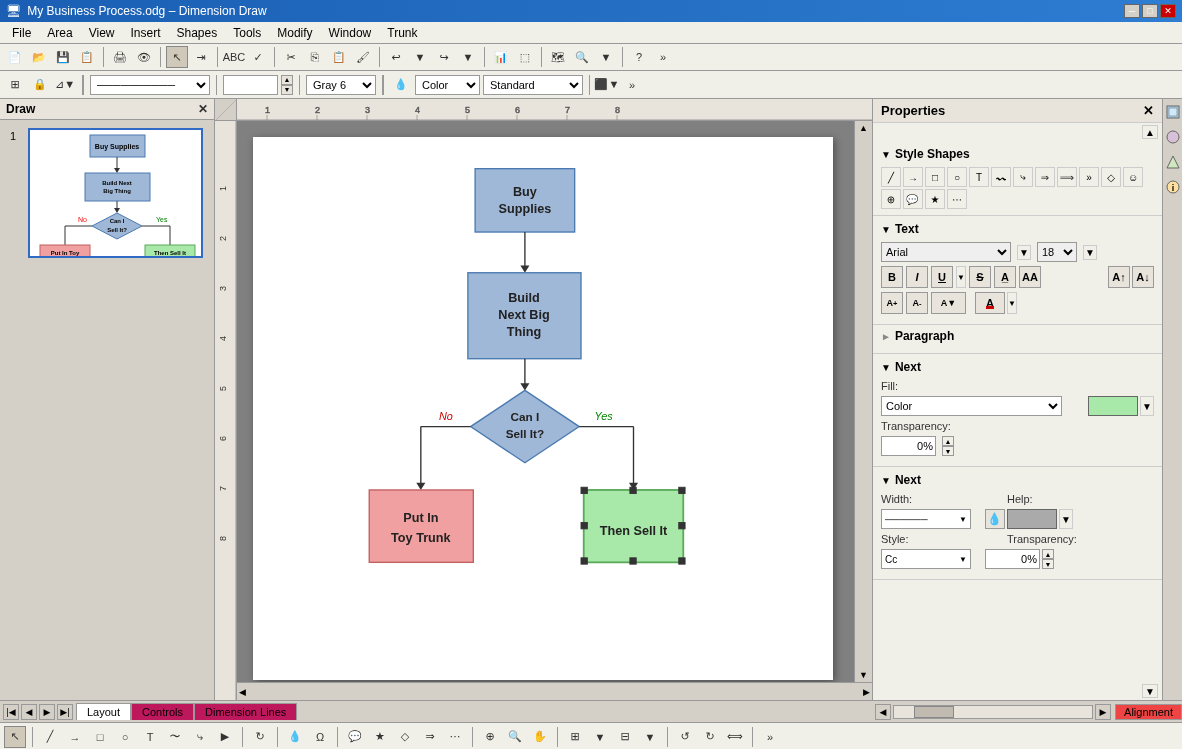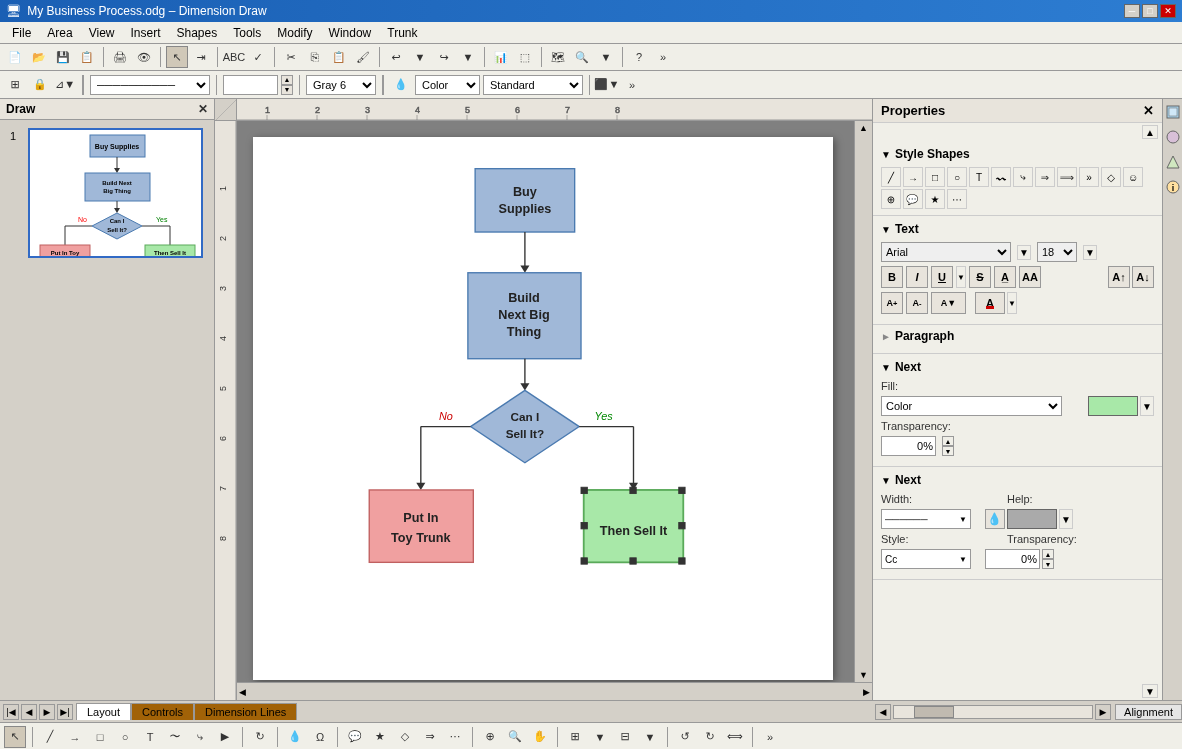--- a/index.html
+++ b/index.html
@@ -272,21 +272,21 @@
       height: 28px;
       background: #f0efe8;
       border-top: 1px solid #999;
       display: flex;
       align-items: center;
       padding: 0 4px;
       gap: 3px;
     }
     .tab {
       padding: 2px 10px;
-      background: #a16207;
+      background: #be185d;
       border: 1px solid #999;
       border-bottom: none;
       font-size: 11px;
       cursor: pointer;
     }
     .tab.active { background: white; }
     
     
     .scroll-nav {
       display: flex;
@@ -783,21 +783,21 @@
   <div class="tab">Dimension Lines</div>
   <div style="flex:1;"></div>
 
   <div style="display:flex;align-items:center;gap:2px;padding-right:4px;">
     <div class="scroll-nav-btn">◀</div>
     <div style="width:200px;height:14px;background:#e8e4dc;border:1px solid #999;">
       <div style="width:40px;height:12px;background:#c0bab0;margin-left:20px;border:1px solid #888;"></div>
     </div>
     <div class="scroll-nav-btn">▶</div>
   </div>
-  <div style="background:#e5e5e5;border:1px solid #999;padding:1px 8px;font-size:11px;cursor:pointer;">Alignment</div>
+  <div style="background:#ef4444;border:1px solid #999;padding:1px 8px;font-size:11px;cursor:pointer;">Alignment</div>
 </div>
 
 <div class="bottom-toolbar">
   <div class="tool-btn active">↖</div>
   <div class="toolbar-separator"></div>
   <div class="tool-btn">╱</div>
   <div class="tool-btn">→</div>
   <div class="tool-btn">□</div>
   <div class="tool-btn">○</div>
   <div class="tool-btn">T</div>

